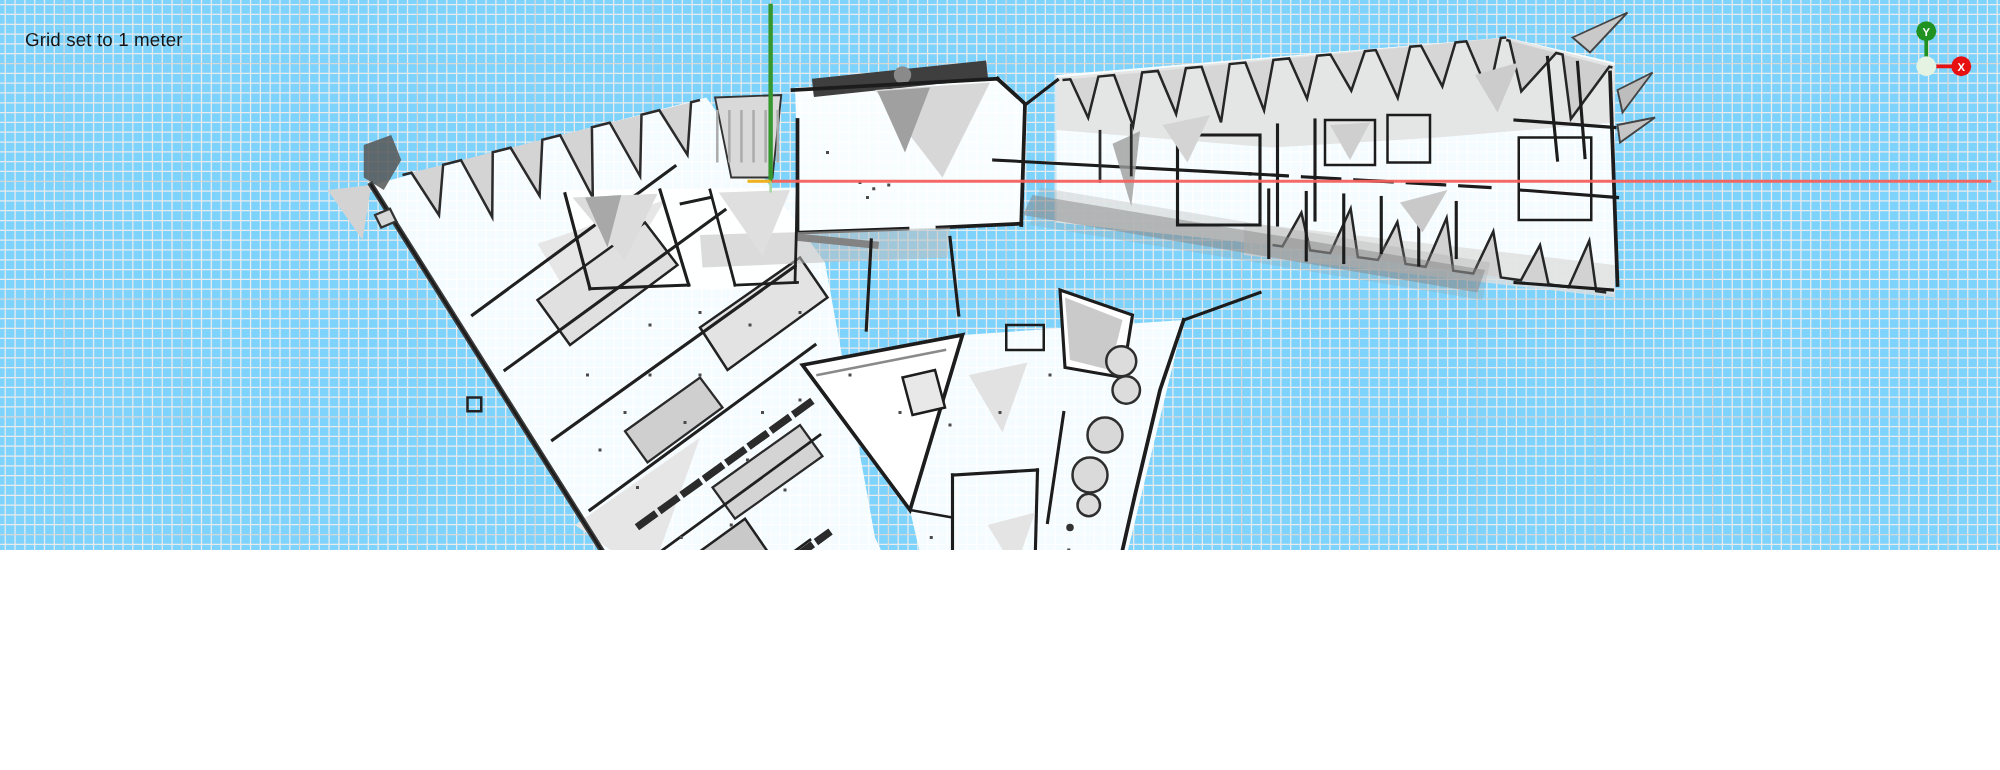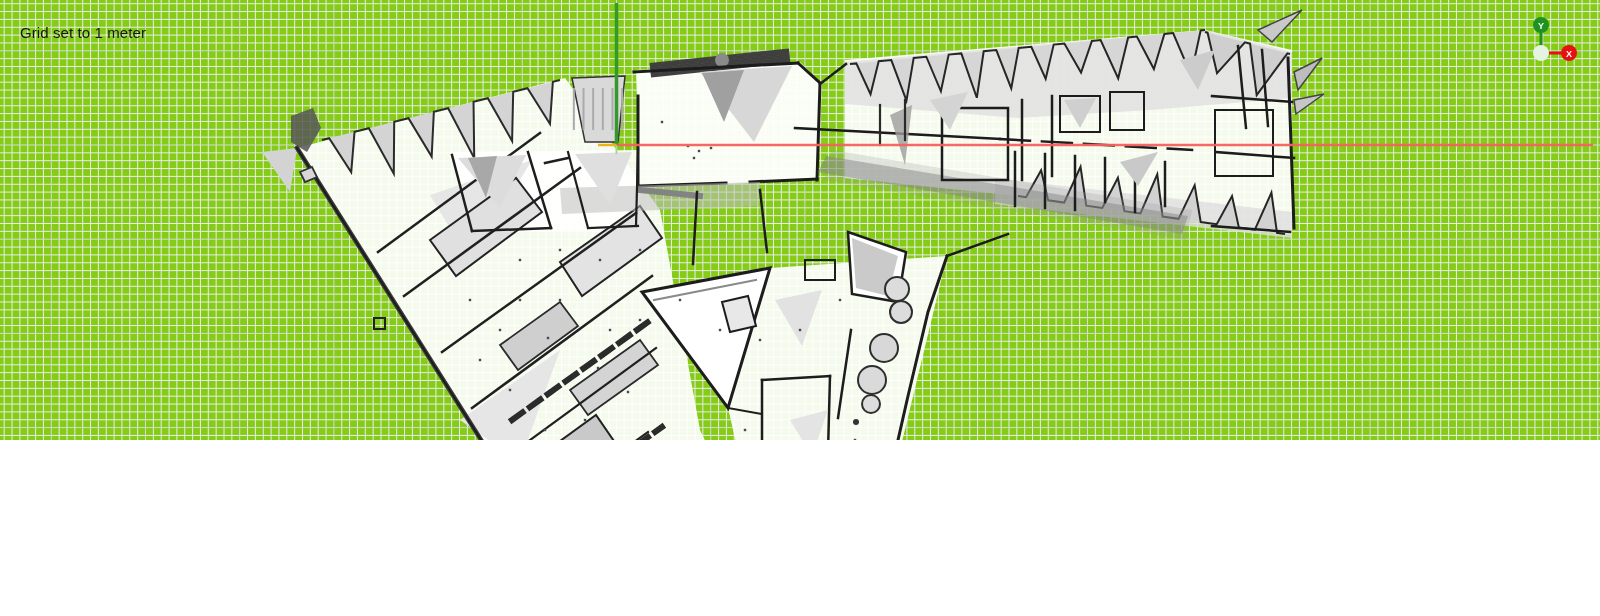--- a/index.html
+++ b/index.html
@@ -1,19 +1,19 @@
 <!DOCTYPE html>
 <html><head>
 <meta charset="utf-8">
 <style>
   html,body{margin:0;padding:0;background:#ffffff;}
   .viewport{
     position:relative;
     width:1600px;height:440px;
-    background:#84cc16;
+    background:#7dd3fc;
     overflow:hidden;
     font-family:"Liberation Sans", sans-serif;
   }
   .scene{position:absolute;left:0;top:0;}
   .grid-label{
     position:absolute;left:20px;top:24px;
     font-size:15px;line-height:18px;color:#151515;
     letter-spacing:.1px;
     user-select:none;
   }

